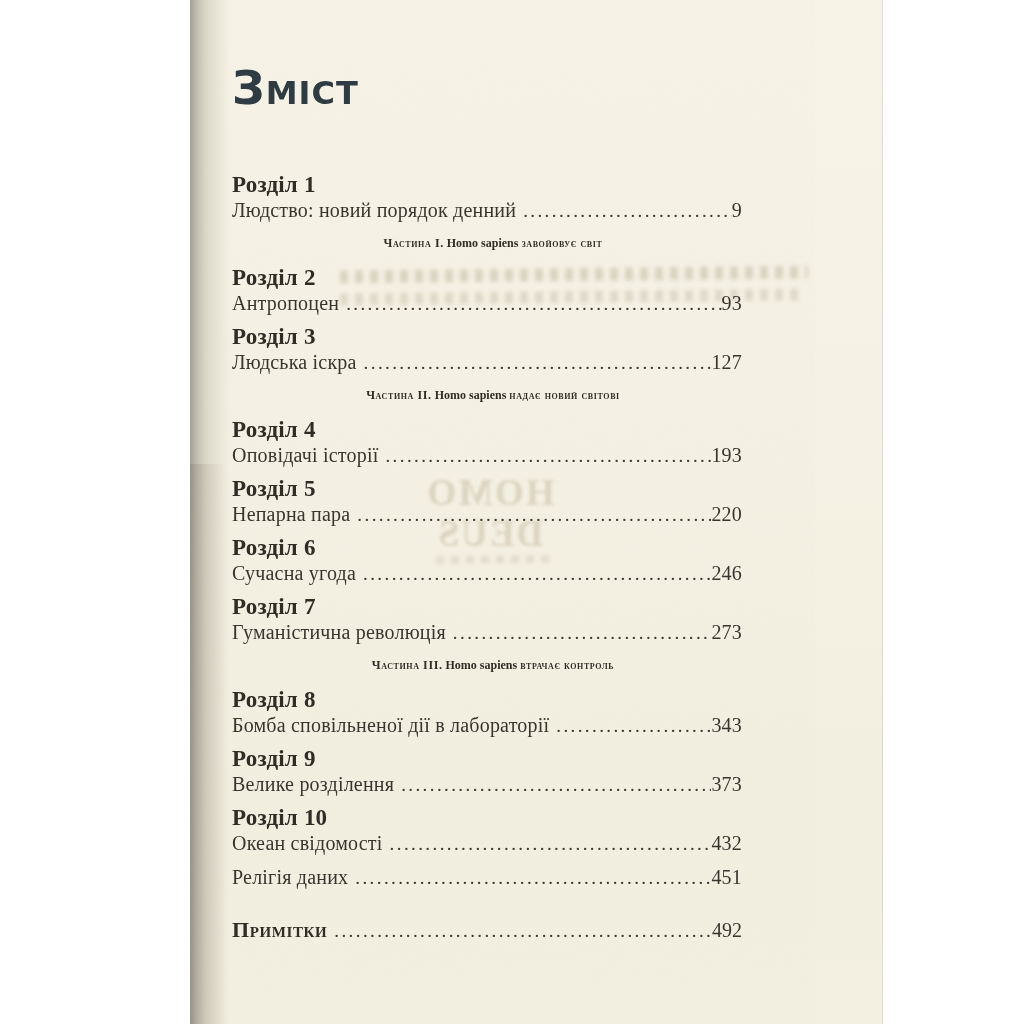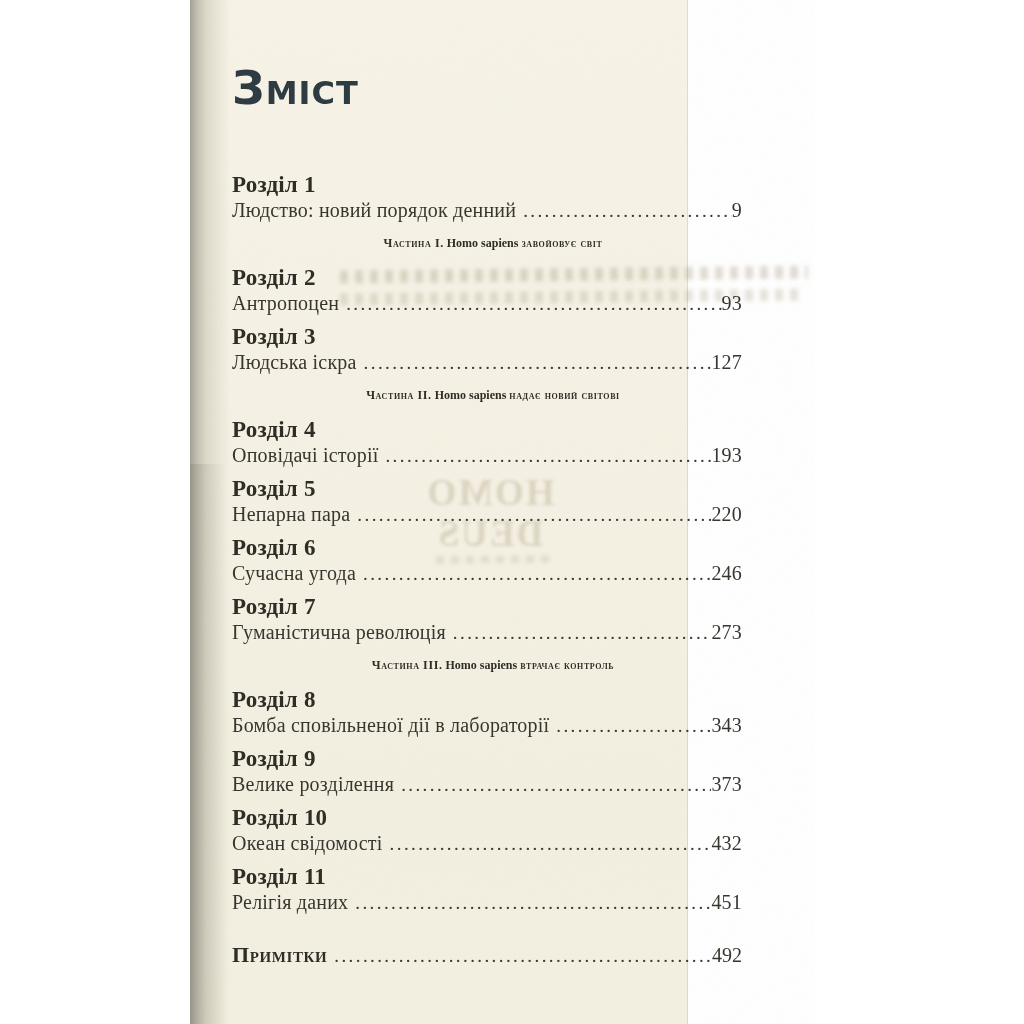--- a/index.html
+++ b/index.html
@@ -2,21 +2,21 @@
 <html><head>
 <meta charset="utf-8">
 <style>
   html,body{margin:0;padding:0;width:1024px;height:1024px;background:#ffffff;overflow:hidden;}
   *{box-sizing:border-box;}
 
   .scan-stage{position:relative;width:1024px;height:1024px;background:#ffffff;}
 
   
   .book-page{
-    position:absolute;left:190px;top:0;width:498px;height:1024px;
+    position:absolute;left:190px;top:0;width:693px;height:1024px;
     background:linear-gradient(180deg,#f7f3e7 0%,#f5f1e4 40%,#f3efe0 78%,#f4f0e1 100%);
     border-right:1px solid rgba(120,115,100,0.18);
   }
   .spine-shadow{
     position:absolute;left:0;top:0;bottom:0;width:40px;pointer-events:none;
     background:linear-gradient(90deg,#a39f94 0px,#c2beb1 7px,#ddd9c9 16px,rgba(230,226,213,0) 40px);
   }
   .spine-shadow-lower{
     position:absolute;left:0;bottom:0;width:48px;height:560px;pointer-events:none;
     background:linear-gradient(90deg,rgba(110,104,88,0.22),rgba(110,104,88,0) 75%);
@@ -190,21 +190,20 @@
       <div class="toc-chapter">
         <div class="ch-heading">Розділ 10</div>
         <div class="ch-line">
           <span>Океан свідомості</span>
           <span class="leader">....................................................................................................................................................................................</span>
           <span class="pagenum">432</span>
         </div>
       </div>
 
       <div class="toc-chapter">
-        <div class="ch-heading">Розділ 11</div>
         <div class="ch-line">
           <span>Релігія даних</span>
           <span class="leader">....................................................................................................................................................................................</span>
           <span class="pagenum">451</span>
         </div>
       </div>
 
       <div class="toc-notes">
         <span class="notes-label">Примітки</span>
         <span class="leader">....................................................................................................................................................................................</span>

